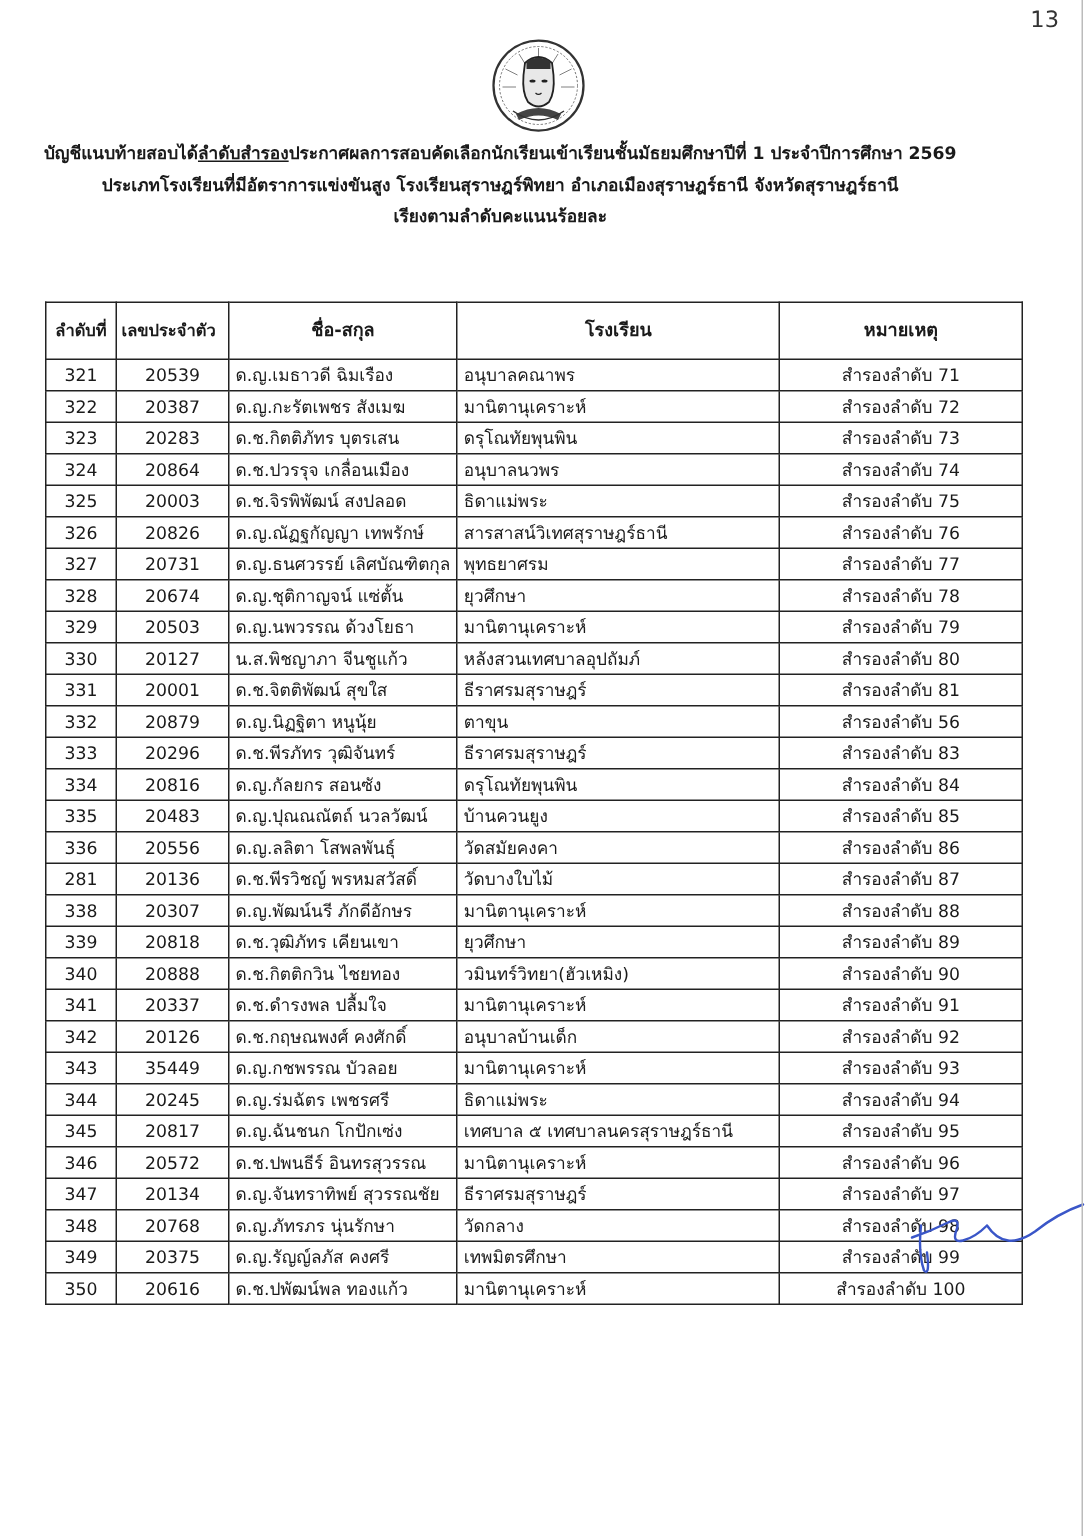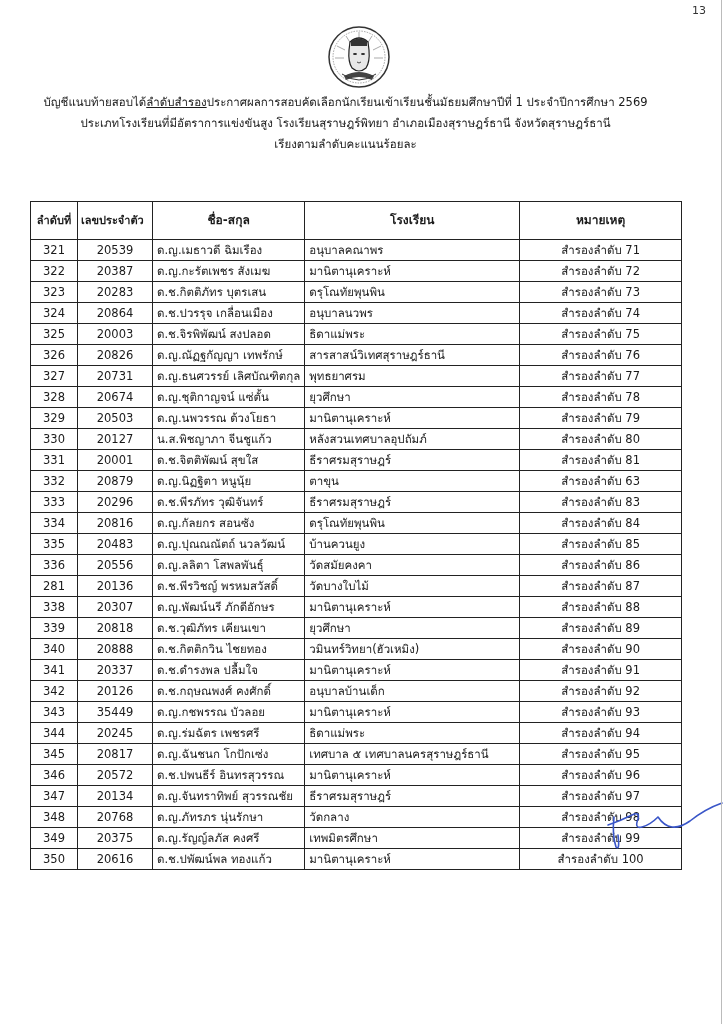--- a/index.html
+++ b/index.html
@@ -3,28 +3,28 @@
   <meta charset="utf-8">
   <style>
     html, body { margin: 0; padding: 0; background: #ffffff; }
     body {
       width: 724px; height: 1024px; position: relative; overflow: hidden;
       font-family: "DejaVu Sans", "Liberation Sans", sans-serif;
       color: #1a1a1a;
     }
     .page-number {
       position: absolute; top: 4px; right: 18px;
-      font-size: 11px; color: #333;
+      font-size: 15px; color: #333;
     }
     .seal {
       position: absolute; left: 326px; top: 24px; width: 66px; height: 66px;
     }
     .heading {
       position: absolute; left: 0; width: 667px; text-align: center;
-      font-size: 11.5px; font-weight: normal; color: #1a1a1a; white-space: nowrap; padding-left: 12px;
+      font-size: 11.5px; font-weight: bold; color: #1a1a1a; white-space: nowrap;
     }
     .h1 { top: 93px; }
     .h2 { top: 114px; }
     .h3 { top: 135px; }
     .heading u { text-decoration: underline; }
     table.results {
       position: absolute; left: 30px; top: 165px;
       width: 652px; border-collapse: collapse;
       font-size: 11.5px;
       margin-top: 36px;
@@ -171,21 +171,21 @@
         <td class="c-id">20001</td>
         <td class="c-name">ด.ช.จิตติพัฒน์ สุขใส</td>
         <td class="c-school">ธีราศรมสุราษฎร์</td>
         <td class="c-remark">สำรองลำดับ 81</td>
       </tr>
       <tr>
         <td class="c-rank">332</td>
         <td class="c-id">20879</td>
         <td class="c-name">ด.ญ.นิฏฐิตา หนูนุ้ย</td>
         <td class="c-school">ตาขุน</td>
-        <td class="c-remark">สำรองลำดับ 63</td>
+        <td class="c-remark">สำรองลำดับ 56</td>
       </tr>
       <tr>
         <td class="c-rank">333</td>
         <td class="c-id">20296</td>
         <td class="c-name">ด.ช.พีรภัทร วุฒิจันทร์</td>
         <td class="c-school">ธีราศรมสุราษฎร์</td>
         <td class="c-remark">สำรองลำดับ 83</td>
       </tr>
       <tr>
         <td class="c-rank">334</td>

